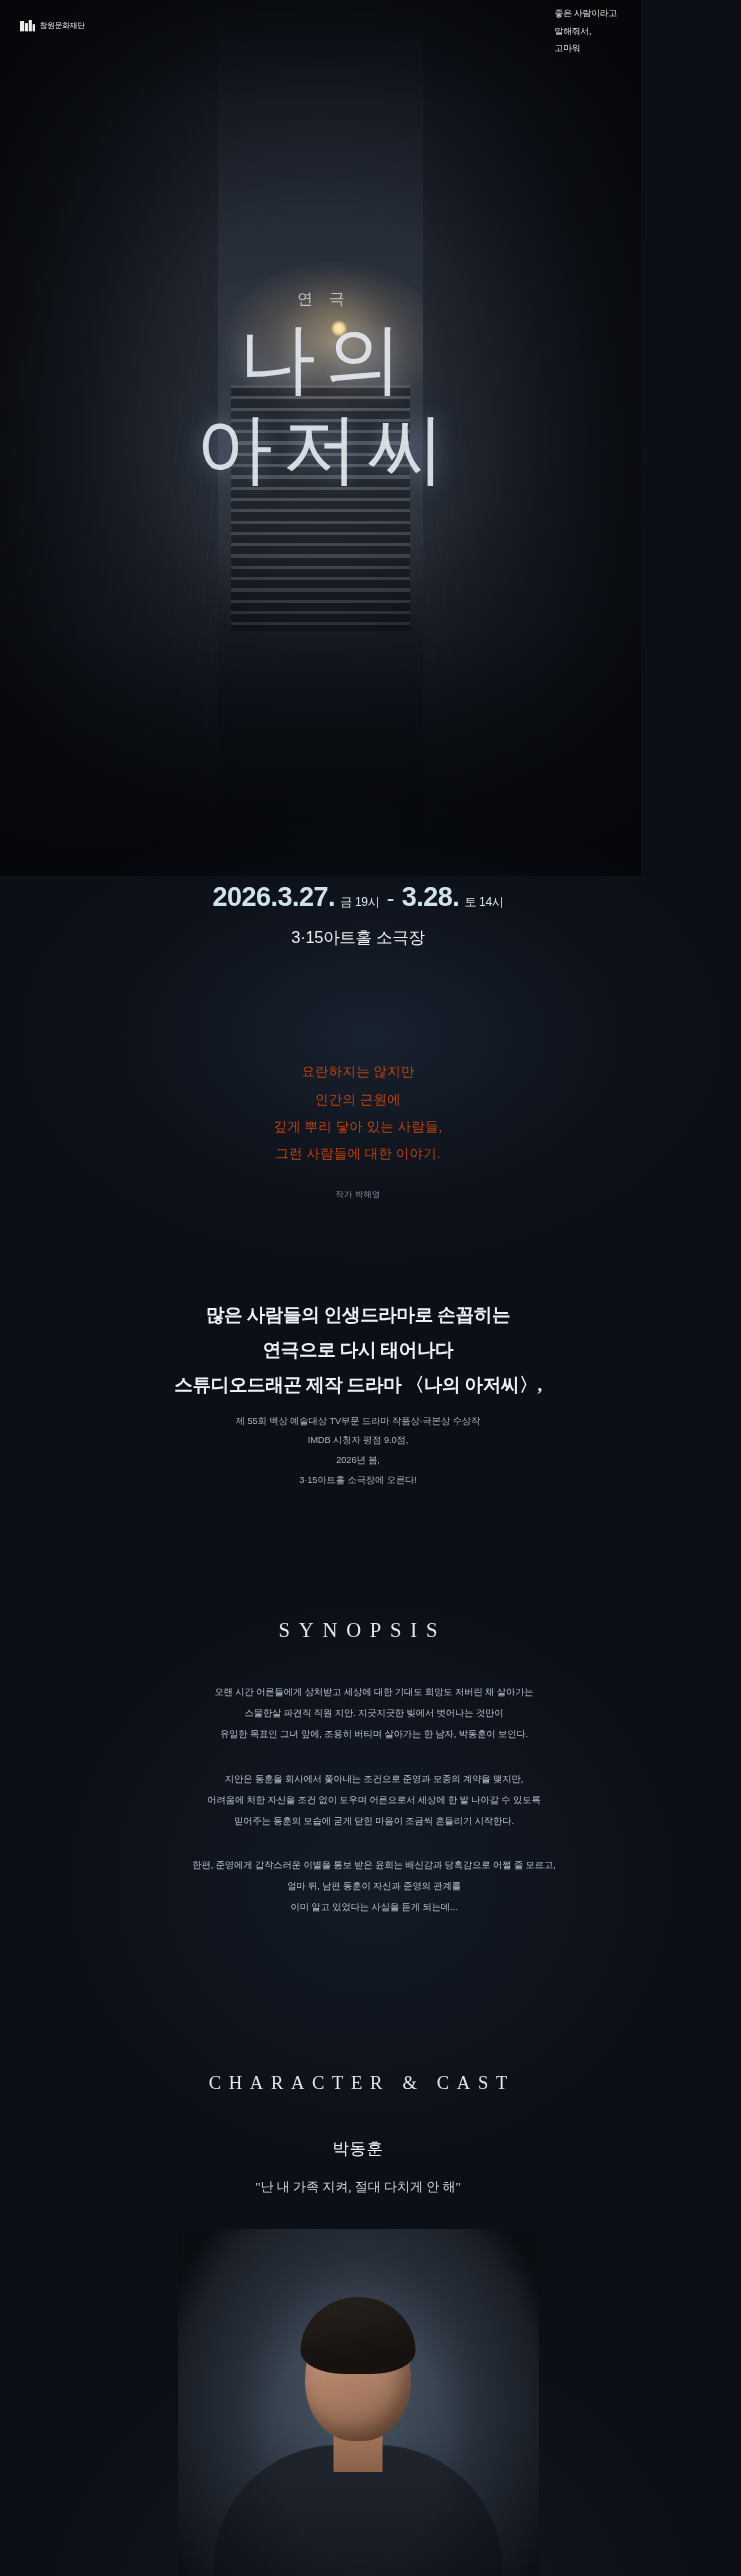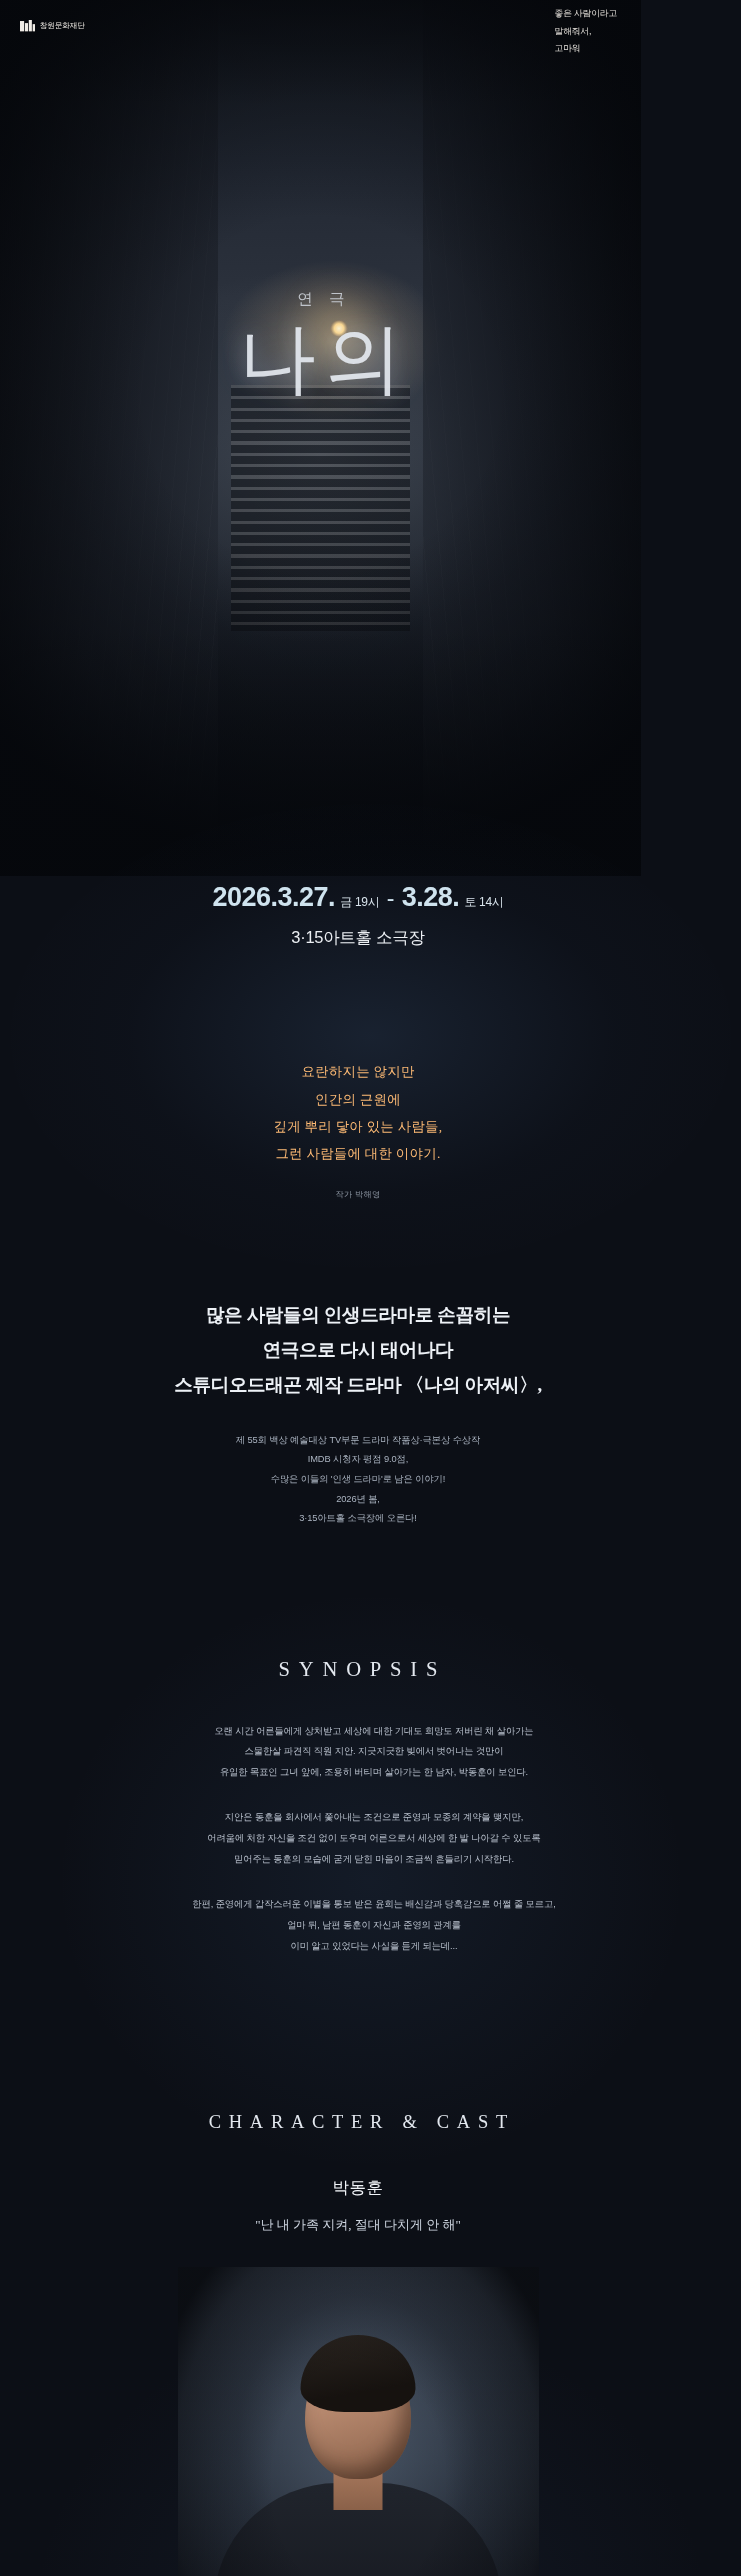--- a/index.html
+++ b/index.html
@@ -202,21 +202,21 @@
     margin: 0 auto;
     background: linear-gradient(to right, rgba(200,210,225,0), rgba(200,210,225,0.45), rgba(200,210,225,0));
   }
 
   
   .quote-sec { padding-top: 77px; }
   .quote-text {
     font-family: "Liberation Serif", serif;
     font-size: 13.4px;
     line-height: 2.05;
-    color: #fdba74;
+    color: #c2410c;
     letter-spacing: 0.3px;
     margin-top: 32px;
   }
   .quote-author {
     margin-top: 20.6px;
     font-family: "Liberation Sans", sans-serif;
     font-size: 8.2px;
     color: #8e97a4;
     letter-spacing: 0.3px;
   }
@@ -225,21 +225,21 @@
   .intro-sec { padding-top: 98px; }
   .intro-head {
     font-family: "Liberation Serif", serif;
     font-size: 18.5px;
     font-weight: bold;
     line-height: 1.9;
     color: #edf1f6;
     letter-spacing: -0.3px;
   }
   .intro-sub {
-    margin-top: 28px;
+    margin-top: 9px;
     font-family: "Liberation Sans", sans-serif;
     font-size: 9.3px;
     line-height: 2.1;
     color: #aab3c0;
     letter-spacing: -0.1px;
   }
 
   
   .syn-sec { padding-top: 129px; }
   .syn-title {
@@ -386,20 +386,21 @@
     <div class="hero-tagline">
       <div>좋은 사람이라고</div>
       <div>말해줘서,</div>
       <div>고마워</div>
     </div>
 
     <div class="hero-title-wrap">
       <div class="hero-kicker">연 극</div>
       <div class="hero-title">
         <span class="l1">나의</span>
+        <span class="l2">아저씨</span>
       </div>
     </div>
   </div>
 
   <div class="glow glow-a"></div>
   <div class="glow glow-b"></div>
   <div class="glow glow-c"></div>
 
   <div class="content">
 
@@ -427,21 +428,20 @@
 
     <div class="section intro-sec">
       <div class="intro-head">
         <div>많은 사람들의 인생드라마로 손꼽히는</div>
         <div>연극으로 다시 태어나다</div>
         <div>스튜디오드래곤 제작 드라마 〈나의 아저씨〉,</div>
       </div>
       <div class="intro-sub">
         <div>제 55회 백상 예술대상 TV부문 드라마 작품상·극본상 수상작</div>
         <div>IMDB 시청자 평점 9.0점,</div>
-        <div>수많은 이들의 '인생 드라마'로 남은 이야기!</div>
         <div>2026년 봄,</div>
         <div>3·15아트홀 소극장에 오른다!</div>
       </div>
     </div>
 
     <div class="section syn-sec">
       <div class="syn-title">SYNOPSIS</div>
       <div class="syn-body">
         <p style="white-space:pre-line;">오랜 시간 어른들에게 상처받고 세상에 대한 기대도 희망도 저버린 채 살아가는
 스물한살 파견직 직원 지안. 지긋지긋한 빚에서 벗어나는 것만이

